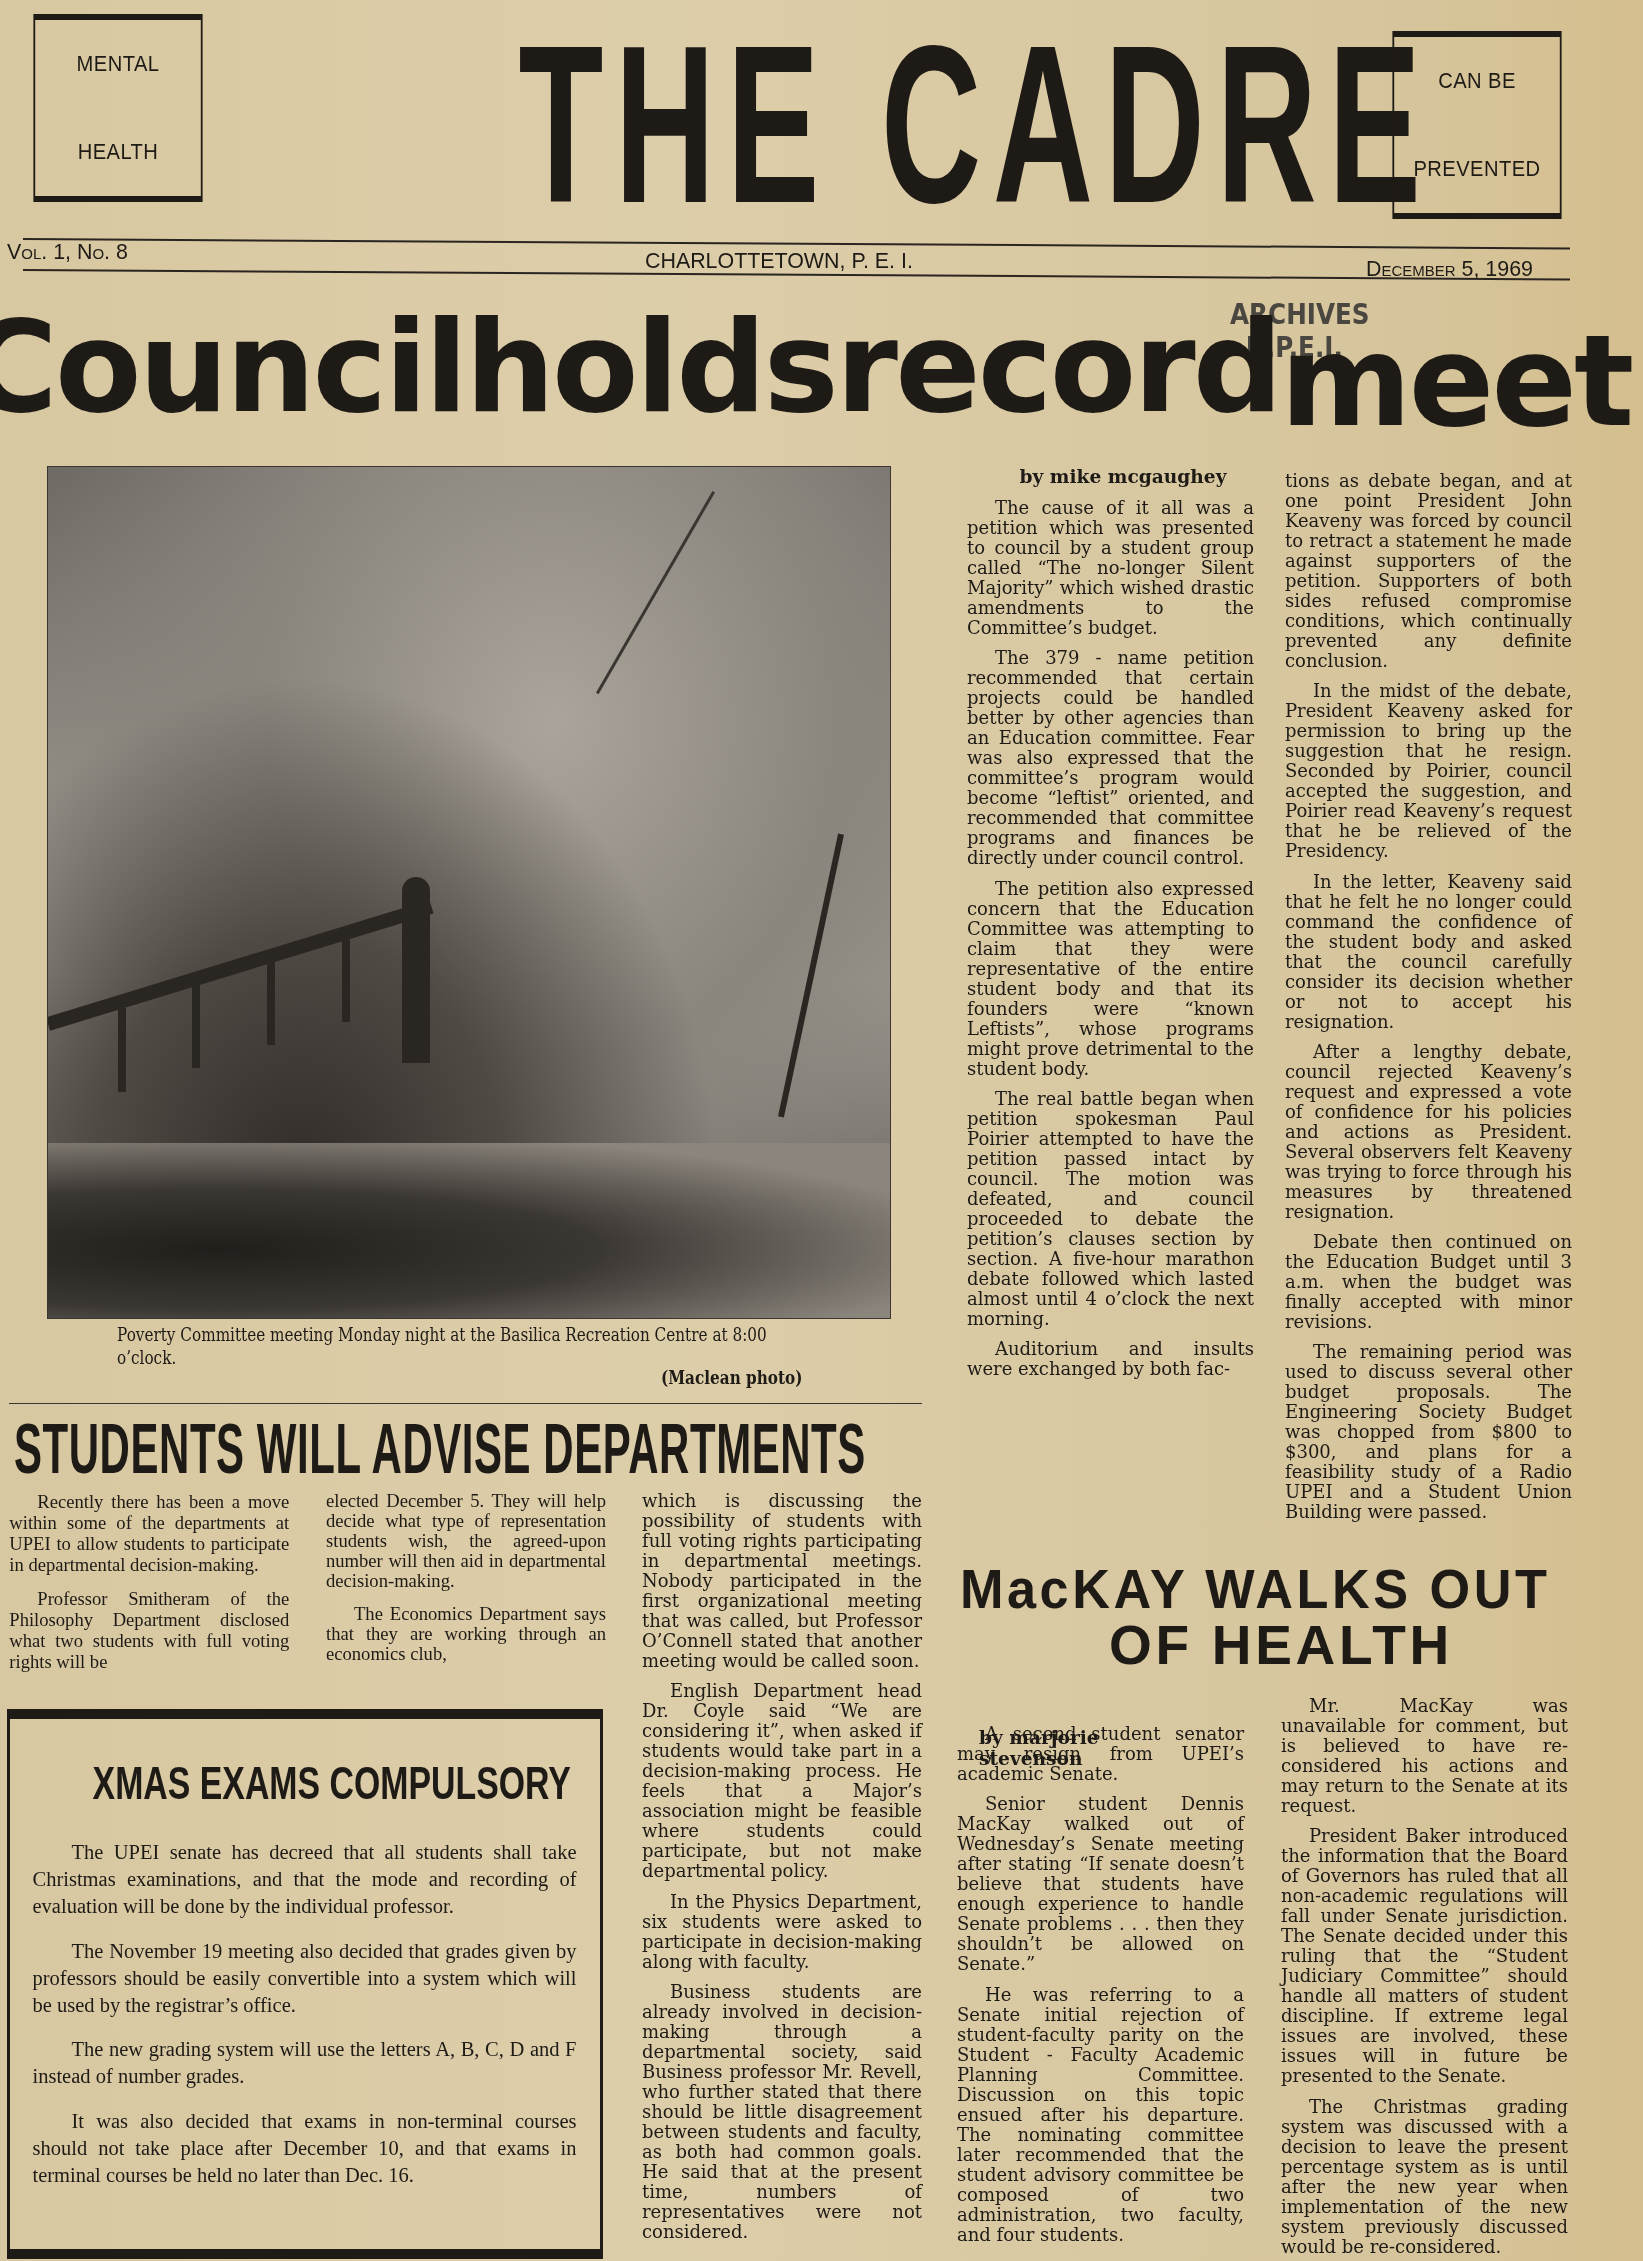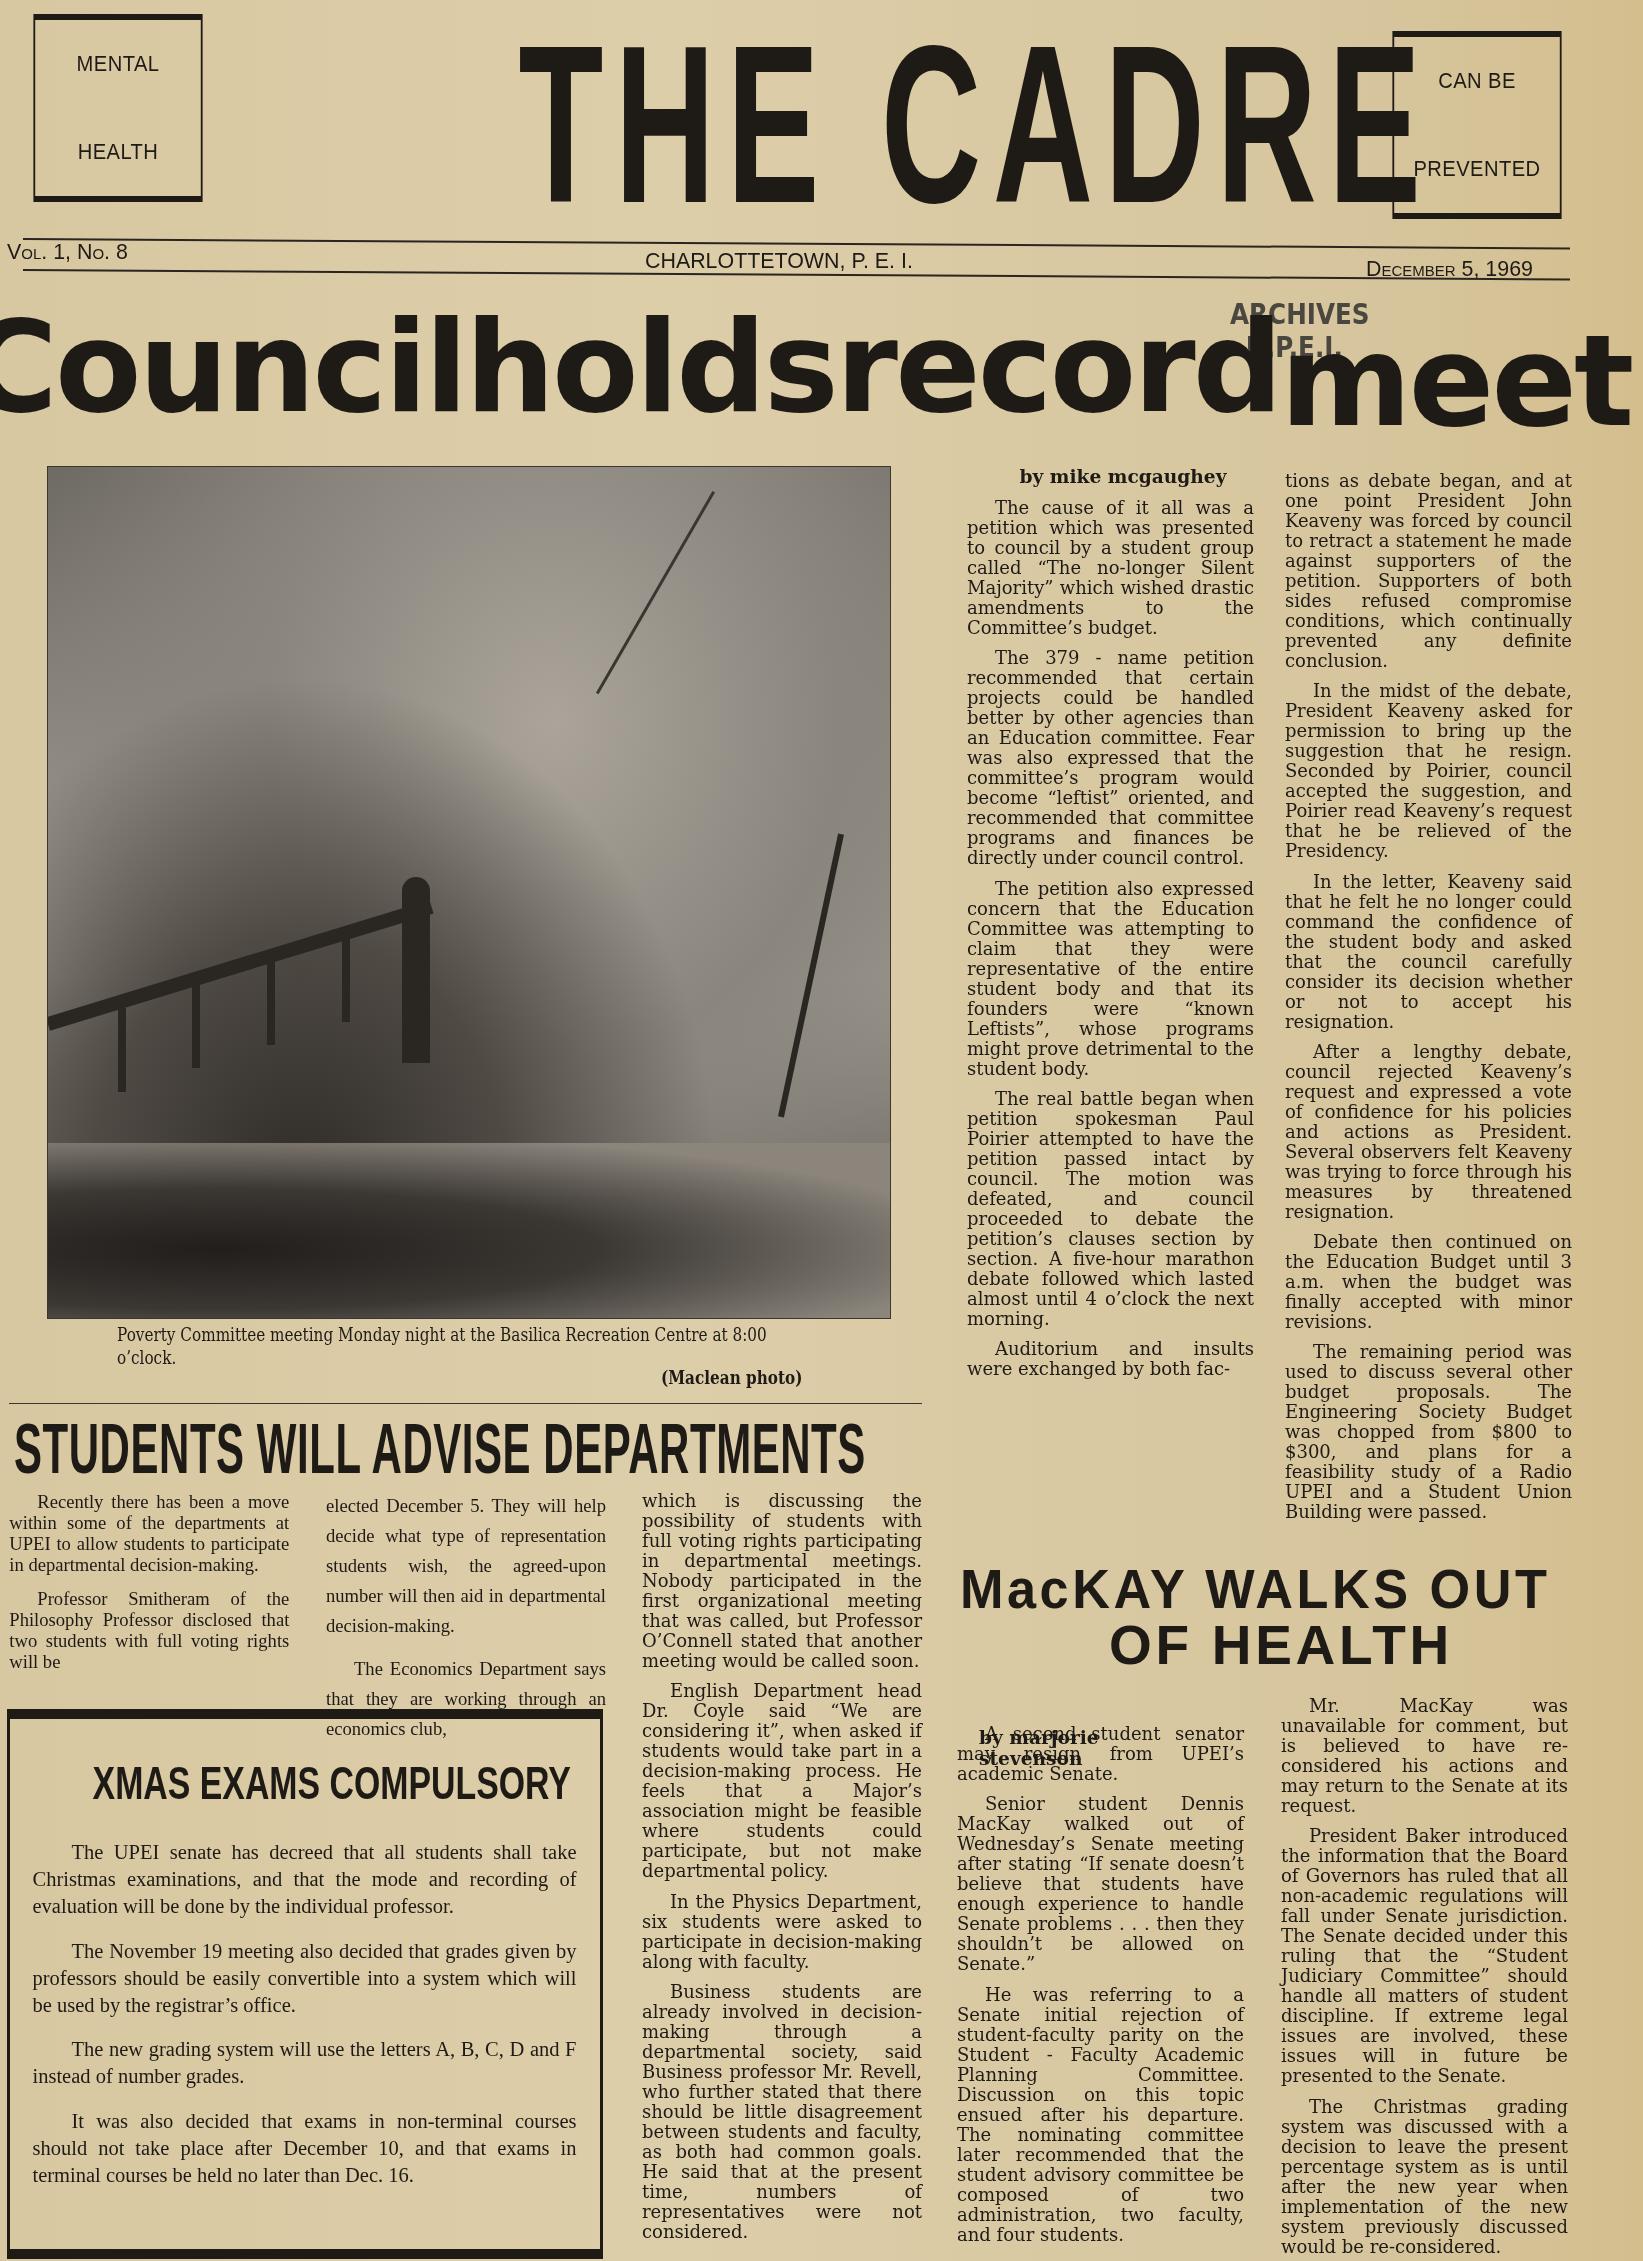--- a/index.html
+++ b/index.html
@@ -148,23 +148,23 @@
   <p>In the midst of the debate, President Keaveny asked for permission to bring up the suggestion that he resign. Seconded by Poirier, council accepted the suggestion, and Poirier read Keaveny’s request that he be relieved of the Presidency.</p>
   <p>In the letter, Keaveny said that he felt he no longer could command the confidence of the student body and asked that the council carefully consider its decision whether or not to accept his resignation.</p>
   <p>After a lengthy debate, council rejected Keaveny’s request and expressed a vote of confidence for his policies and actions as President. Several observers felt Keaveny was trying to force through his measures by threatened resignation.</p>
   <p>Debate then continued on the Education Budget until 3 a.m. when the budget was finally accepted with minor revisions.</p>
   <p>The remaining period was used to discuss several other budget proposals. The Engineering Society Budget was chopped from $800 to $300, and plans for a feasibility study of a Radio UPEI and a Student Union Building were passed.</p>
 </div>
 
 <div class="sec-head" style="left:14px;top:1412px;font-size:70px;line-height:75px;transform:scaleX(0.6);transform-origin:left;letter-spacing:0.9px;">STUDENTS WILL ADVISE DEPARTMENTS</div>
 <div class="narrow" style="left:9.3px;top:1491px;width:280px;font-size:18.6px;line-height:21px;">
   <p>Recently there has been a move within some of the departments at UPEI to allow students to participate in departmental decision-making.</p>
-  <p>Professor Smitheram of the Philosophy Professor disclosed that two students with full voting rights will be</p>
+  <p>Professor Smitheram of the Philosophy Department disclosed what two students with full voting rights will be</p>
 </div>
-<div class="narrow" style="left:326px;top:1491px;width:280px;font-size:18.6px;line-height:30px;">
+<div class="narrow" style="left:326px;top:1491px;width:280px;font-size:18.6px;line-height:20px;">
   <p class="first-cont">elected December 5. They will help decide what type of representation students wish, the agreed-upon number will then aid in departmental decision-making.</p>
   <p>The Economics Department says that they are working through an economics club,</p>
 </div>
 <div class="col" style="left:642px;top:1491px;width:280px;">
   <p class="first-cont">which is discussing the possibility of students with full voting rights participating in departmental meetings. Nobody participated in the first organizational meeting that was called, but Professor O’Connell stated that another meeting would be called soon.</p>
   <p>English Department head Dr. Coyle said “We are considering it”, when asked if students would take part in a decision-making process. He feels that a Major’s association might be feasible where students could participate, but not make departmental policy.</p>
   <p>In the Physics Department, six students were asked to participate in decision-making along with faculty.</p>
   <p>Business students are already involved in decision-making through a departmental society, said Business professor Mr. Revell, who further stated that there should be little disagreement between students and faculty, as both had common goals. He said that at the present time, numbers of representatives were not considered.</p>
 </div>
 

